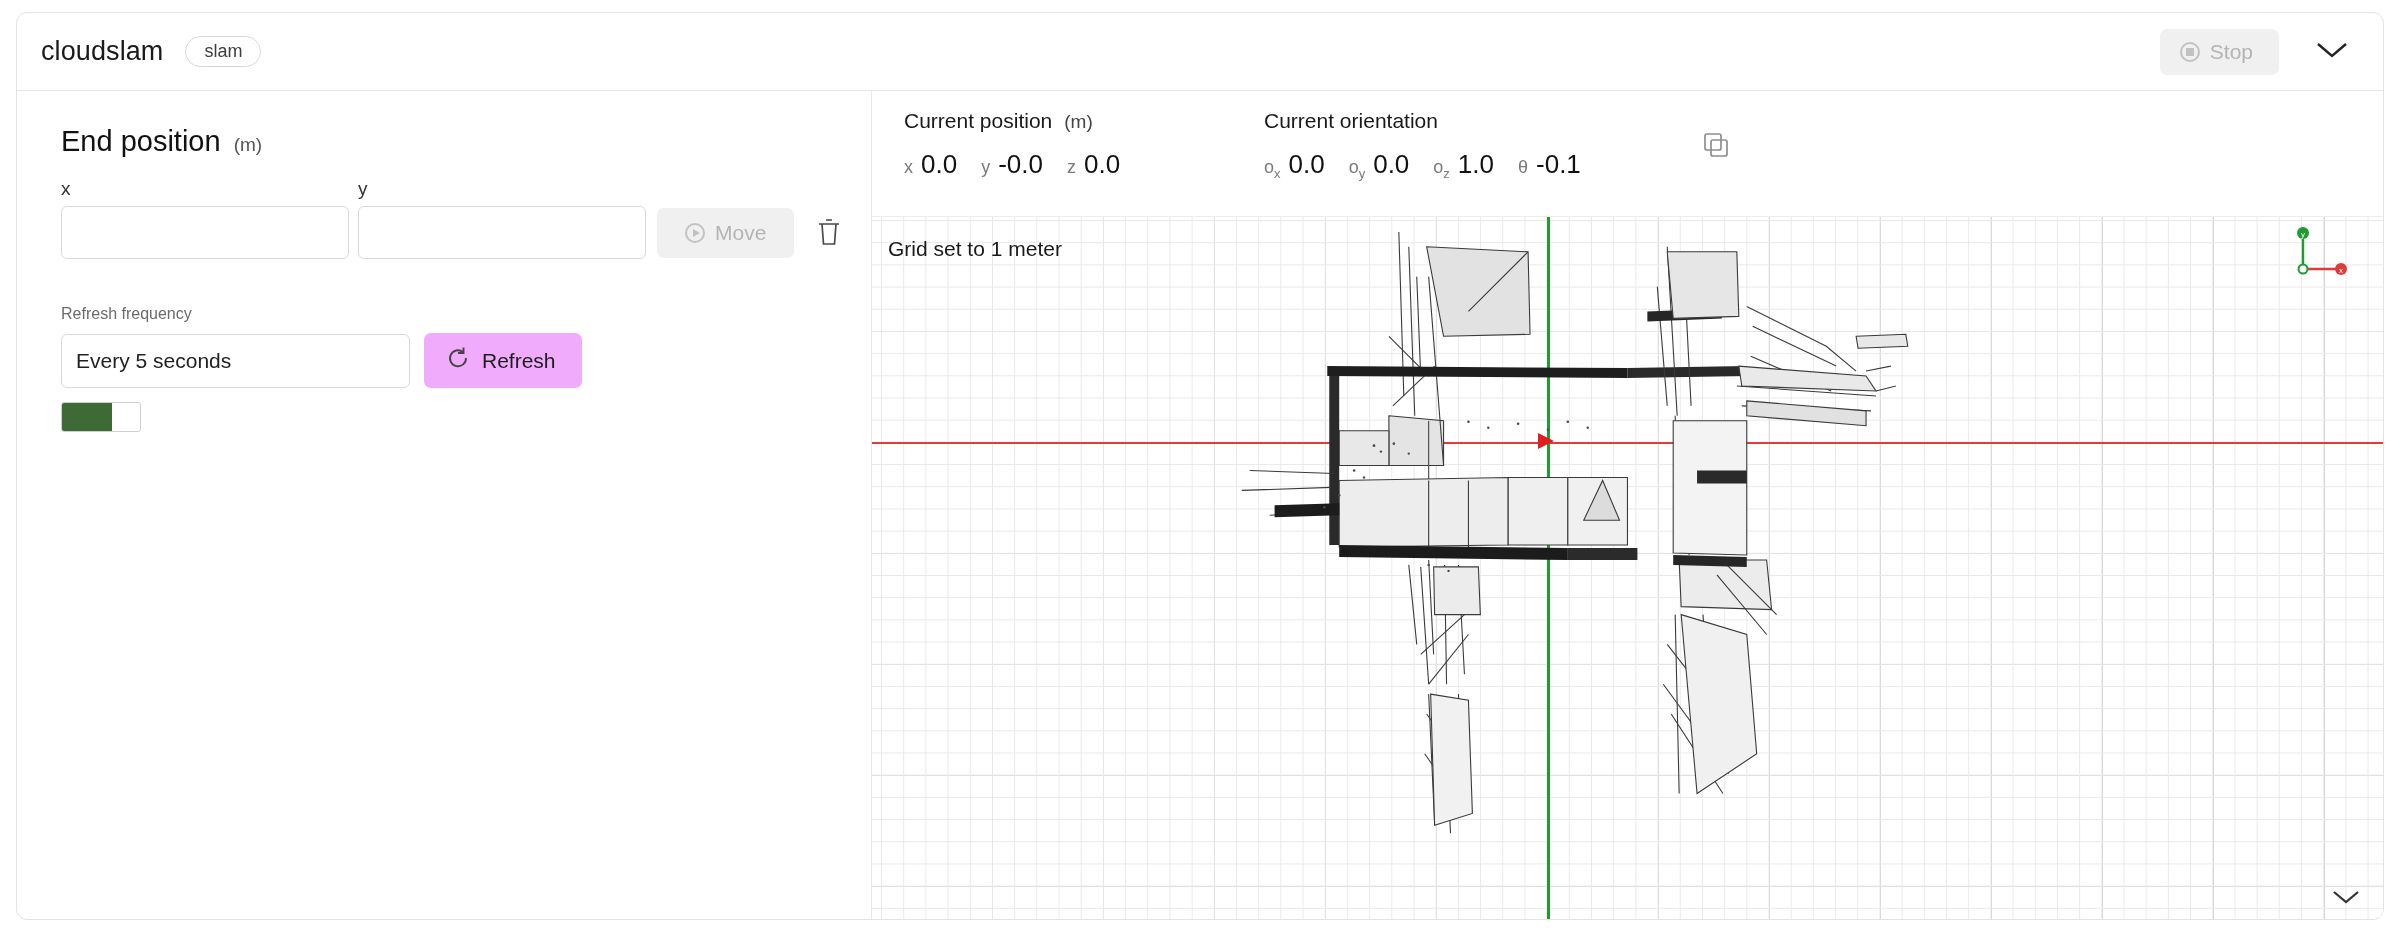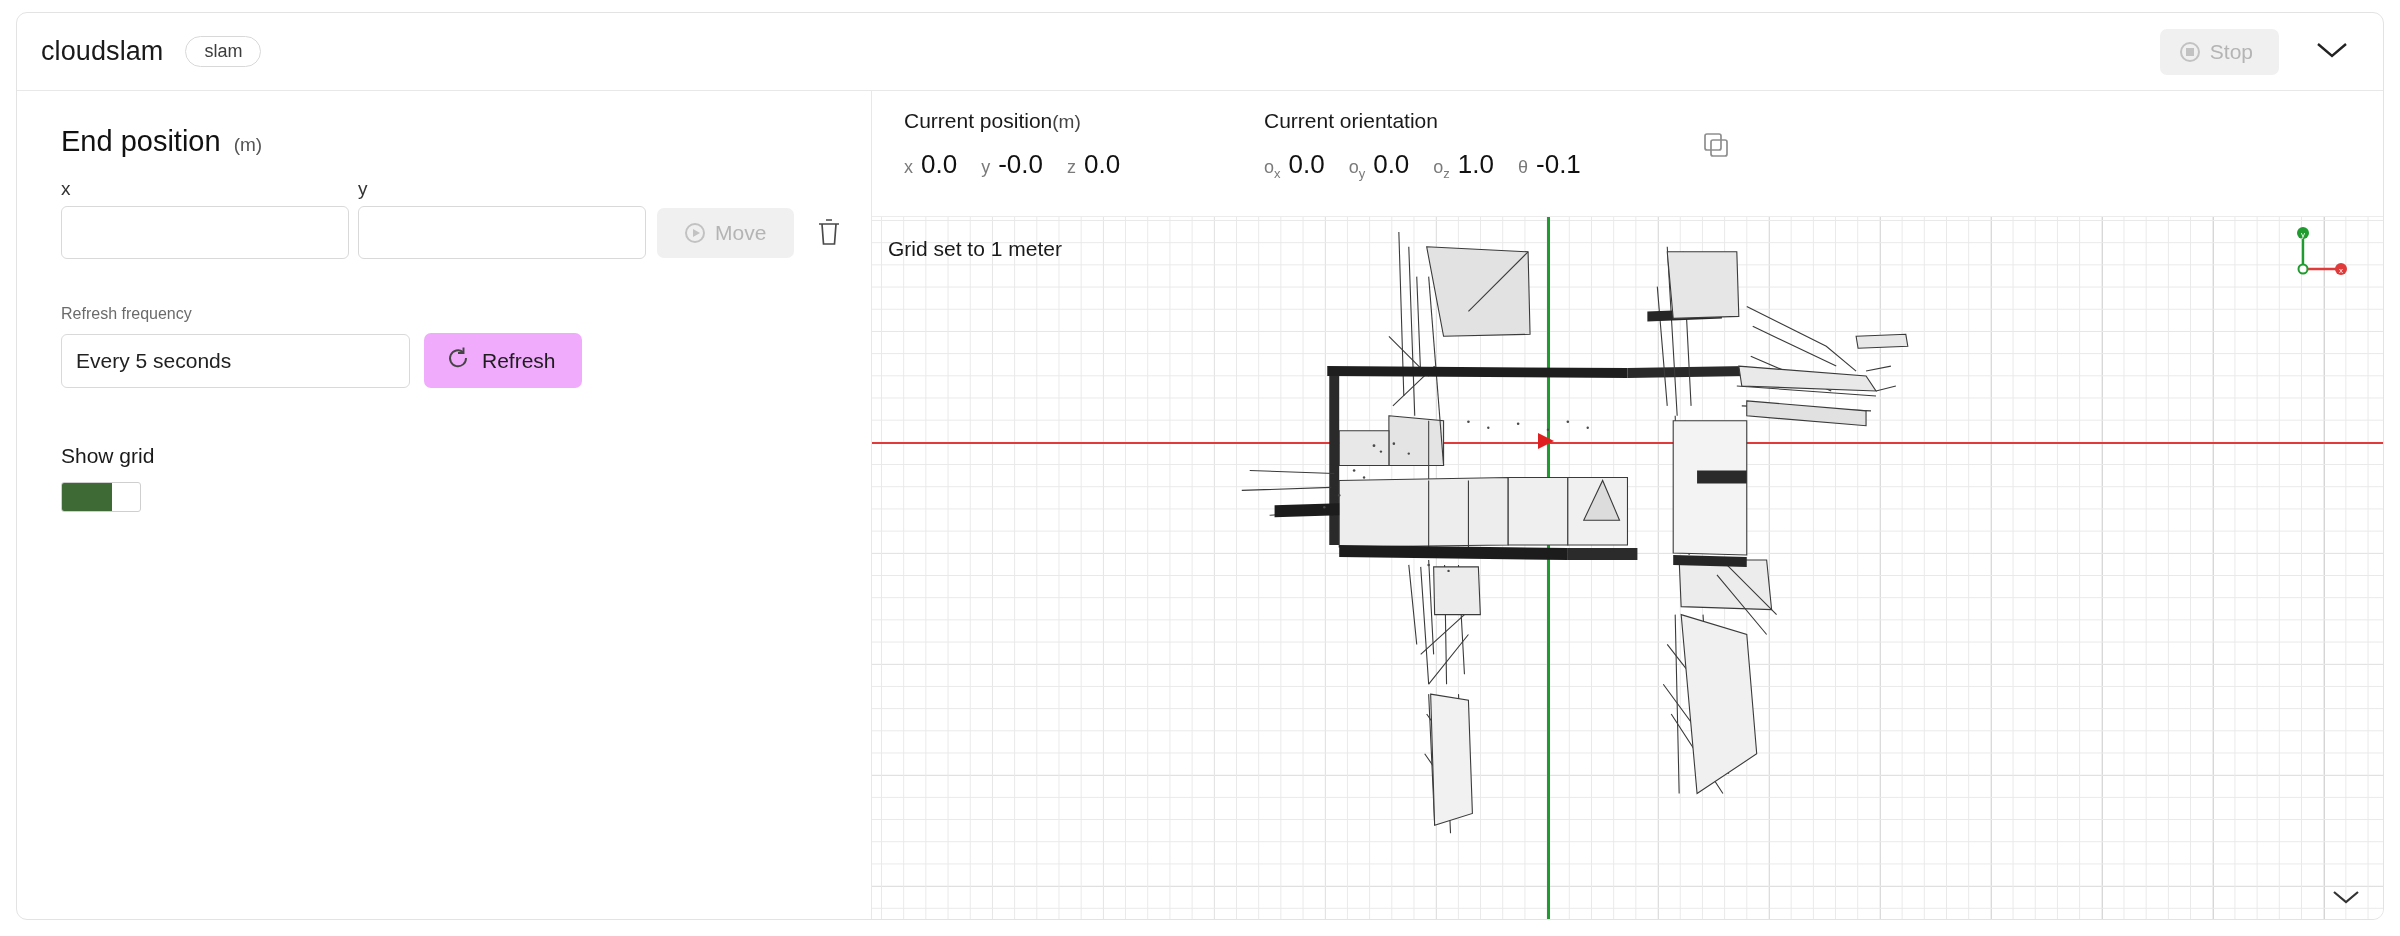--- a/index.html
+++ b/index.html
@@ -250,21 +250,21 @@
     align-items: flex-start;
     gap: 0;
   }
   .status-col-pos { width: 360px; }
   .status-col-ori { width: 430px; }
   .status-heading {
     font-size: 21px;
     color: #1a1a1a;
     display: flex;
     align-items: baseline;
-    gap: 0;
+    gap: 12px;
     text-align: center;
   }
   .status-heading .unit { font-size: 19px; color: #444; }
   .status-values {
     display: flex;
     align-items: baseline;
     margin-top: 16px;
     gap: 24px;
   }
   .status-item {
@@ -412,21 +412,20 @@
           <span class="refresh-icon">
             <svg width="24" height="24" viewBox="0 0 24 24">
               <path d="M20 12 A8 8 0 1 1 17 6" fill="none" stroke="#444" stroke-width="1.9"></path>
               <path d="M17.5 1.5 L17.5 7 L12 7" fill="none" stroke="#444" stroke-width="1.9"></path>
             </svg>
           </span>
           <span>Refresh</span>
         </button>
       </div>
 
-      <div class="grid-label">Show grid</div>
       <div class="toggle">
         <div class="toggle-on"></div>
       </div>
     </div>
 
     <div class="right">
 
       <div class="status-bar">
         <div class="status-groups">
           <div class="status-col-pos">

